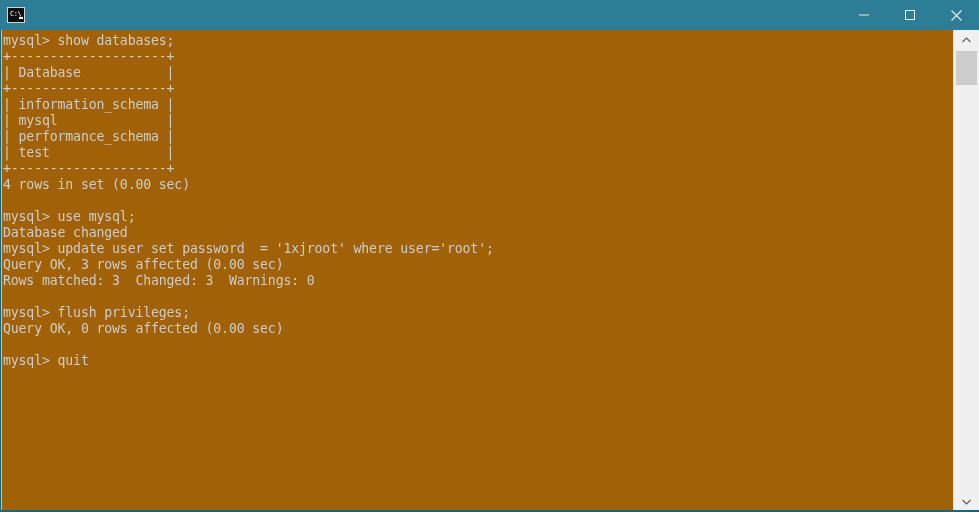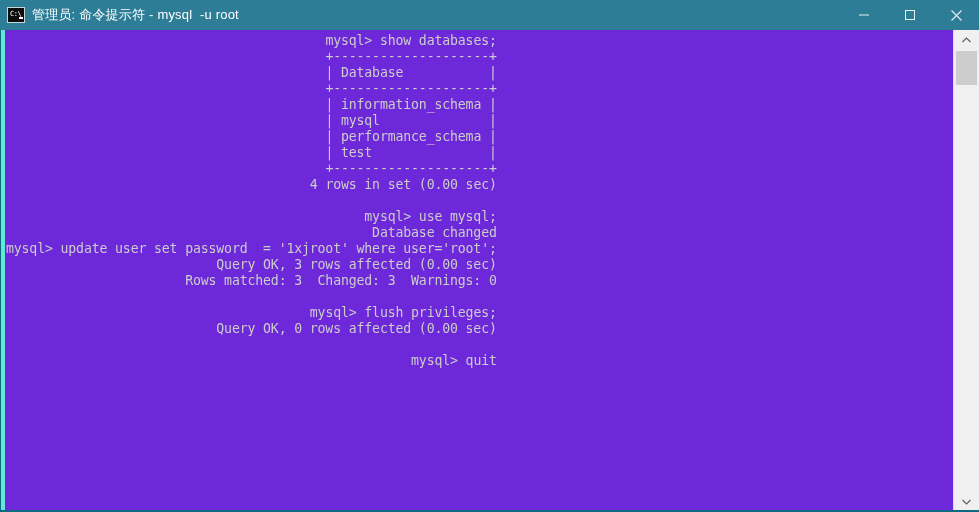--- a/index.html
+++ b/index.html
@@ -85,25 +85,24 @@
   }
   .winbtn svg { display: block; }
 
   
   #console {
     position: absolute;
     left: 0;
     top: 30px;
     width: 953px;
     height: 480px;
-    background: #6d28d9;
+    background: #a16207;
     overflow: hidden;
-    border-left: 5px solid #5eead4;
-    box-sizing: border-box;
-    text-align: right;
+    border-left: 2px solid #5eead4;
+    box-sizing: border-box;
   }
   #console-text {
     position: absolute;
     left: 1px;
     top: 3px;
     margin: 0;
     color: #cccccc;
     font-family: "DejaVu Sans Mono", monospace;
     font-size: 13.2px;
     line-height: 16px;
@@ -170,21 +169,20 @@
 </head>
 <body>
 
 <div id="window">
 
   <div id="titlebar">
     <div id="title-icon">
       <span class="cpmt">C:\</span>
       <span class="cur"></span>
     </div>
-    <span id="title-text">管理员: 命令提示符 - mysql  -u root</span>
 
     <div id="winbtns">
       <div class="winbtn">
         <svg width="12" height="12" viewBox="0 0 12 12">
           <line x1="1" y1="6" x2="11" y2="6" stroke="#e8f1f3" stroke-width="1"></line>
         </svg>
       </div>
       <div class="winbtn">
         <svg width="12" height="12" viewBox="0 0 12 12">
           <rect x="1.5" y="1.5" width="9" height="9" fill="none" stroke="#e8f1f3" stroke-width="1"></rect>

